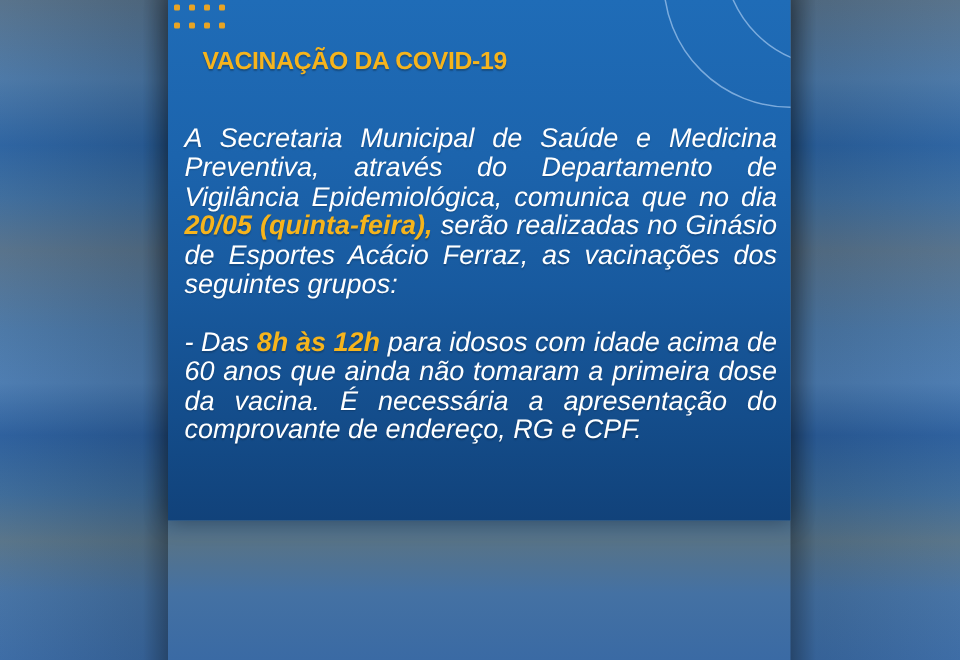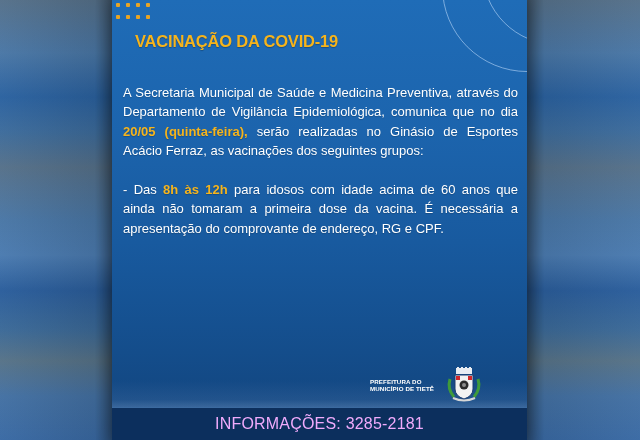--- a/index.html
+++ b/index.html
@@ -13,21 +13,21 @@
         #3c6a98 75%, #577388 82%, #4471a3 90%, #3a6aa4 100%);
     }
     .bg-side {
       position: absolute; top: 0; bottom: 0; width: 112px;
     }
     .bg-side.left { left: 0; background: linear-gradient(90deg, rgba(255,255,255,0.02), rgba(0,0,0,0.10) 85%, rgba(0,0,0,0.35)); }
     .bg-side.right { right: 0; width: 113px; background: linear-gradient(270deg, rgba(255,255,255,0.02), rgba(0,0,0,0.08) 85%, rgba(0,0,0,0.35)); }
 
     .card {
       position: absolute;
-      left: 112px; top: 0; width: 415px; height: 440px;
+      left: 112px; top: 0; width: 415px; height: 347px;
       background: linear-gradient(180deg, #1f6cb7 0%, #1c64ad 30%, #185a9f 55%, #144d8b 80%, #11427a 100%);
       overflow: hidden;
       box-shadow: 0 0 14px rgba(0,0,0,0.35);
     }
     .dots {
       position: absolute; left: 4px; top: 3px;
       display: grid; grid-template-columns: repeat(4, 10px); grid-row-gap: 8px;
     }
     .dot { width: 4px; height: 4px; background: #e8a424; border-radius: 1px; }
 
@@ -38,23 +38,24 @@
     .ring.r2 { width: 150px; height: 150px; left: 370px; top: -105px; }
 
     .title {
       position: absolute; left: 23px; top: 32px;
       color: #f6b41c; font-weight: bold; font-size: 16.5px; line-height: 18px;
       letter-spacing: -0.2px;
       text-shadow: 0 1px 1px rgba(0,0,0,0.25);
     }
     .body-text {
       position: absolute; left: 11px; top: 83px; width: 395px;
-      color: #ffffff; font-size: 13px; line-height: 19.4px;
+      color: #ffffff; font-size: 18px; line-height: 19.4px;
       text-align: justify;
       text-shadow: 0 1px 1px rgba(0,0,0,0.2);
+      font-style: italic;
     }
     .body-text p { margin-bottom: 19.4px; }
     .hl { color: #f6b41c; font-weight: bold; }
 
     .city-silhouette {
       position: absolute; left: 0; right: 0; top: 380px; height: 28px;
       background: linear-gradient(180deg, rgba(12,40,80,0) 0%, rgba(80,120,170,0.25) 70%, rgba(140,170,210,0.35) 100%);
     }
     .logo-block {
       position: absolute; left: 258px; top: 365px;

